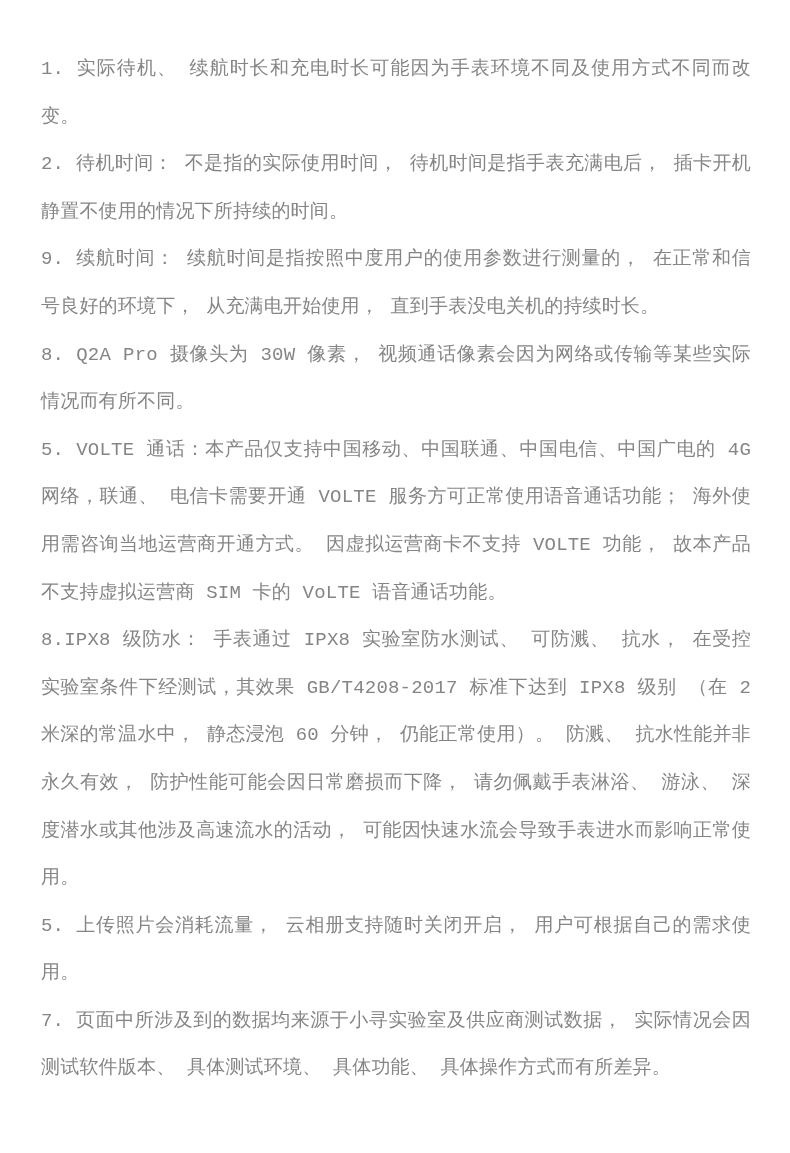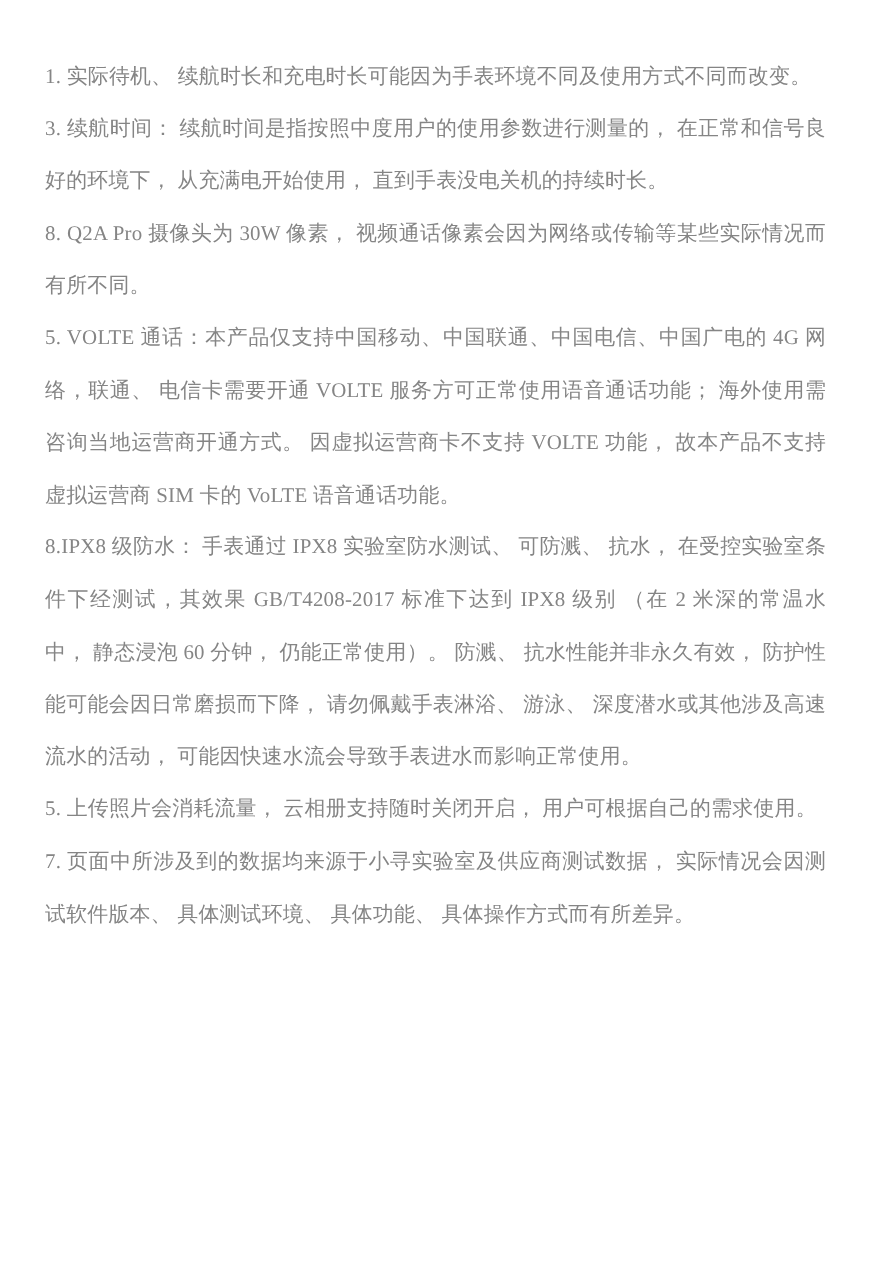--- a/index.html
+++ b/index.html
@@ -6,21 +6,21 @@
     margin: 0;
     padding: 0;
     background: #ffffff;
   }
   .page {
     position: relative;
     width: 790px;
     height: 1153px;
     background: #ffffff;
     overflow: hidden;
-    font-family: Liberation Serif, serif;
+    font-family: Liberation Mono, monospace;
     border-radius: 31px;
   }
   .notes {
     box-sizing: border-box;
     width: 790px;
     padding: 46px 39px 0 41px;
     color: #858585;
     font-size: 19px;
     line-height: 47.6px;
     text-align: justify;
@@ -30,20 +30,21 @@
     margin: 0;
     padding: 0;
   }
 </style>
 </head>
 <body>
 
 <div class="page">
   <div class="notes">
     <p class="note">1. 实际待机、 续航时长和充电时长可能因为手表环境不同及使用方式不同而改变。</p>
-    <p class="note">3. 续航时间： 续航时间是指按照中度用户的使用参数进行测量的， 在正常和信号良好的环境下， 从充满电开始使用， 直到手表没电关机的持续时长。</p>
+    <p class="note">2. 待机时间： 不是指的实际使用时间， 待机时间是指手表充满电后， 插卡开机静置不使用的情况下所持续的时间。</p>
+    <p class="note">9. 续航时间： 续航时间是指按照中度用户的使用参数进行测量的， 在正常和信号良好的环境下， 从充满电开始使用， 直到手表没电关机的持续时长。</p>
     <p class="note">8. Q2A Pro 摄像头为 30W 像素， 视频通话像素会因为网络或传输等某些实际情况而有所不同。</p>
     <p class="note">5. VOLTE 通话：本产品仅支持中国移动、中国联通、中国电信、中国广电的 4G 网络，联通、 电信卡需要开通 VOLTE 服务方可正常使用语音通话功能； 海外使用需咨询当地运营商开通方式。 因虚拟运营商卡不支持 VOLTE 功能， 故本产品不支持虚拟运营商 SIM 卡的 VoLTE 语音通话功能。</p>
     <p class="note">8.IPX8 级防水： 手表通过 IPX8 实验室防水测试、 可防溅、 抗水， 在受控实验室条件下经测试，其效果 GB/T4208-2017 标准下达到 IPX8 级别 （在 2 米深的常温水中， 静态浸泡 60 分钟， 仍能正常使用）。 防溅、 抗水性能并非永久有效， 防护性能可能会因日常磨损而下降， 请勿佩戴手表淋浴、 游泳、 深度潜水或其他涉及高速流水的活动， 可能因快速水流会导致手表进水而影响正常使用。</p>
     <p class="note">5. 上传照片会消耗流量， 云相册支持随时关闭开启， 用户可根据自己的需求使用。</p>
     <p class="note">7. 页面中所涉及到的数据均来源于小寻实验室及供应商测试数据， 实际情况会因测试软件版本、 具体测试环境、 具体功能、 具体操作方式而有所差异。</p>
   </div>
 </div>
 
 </body></html>

